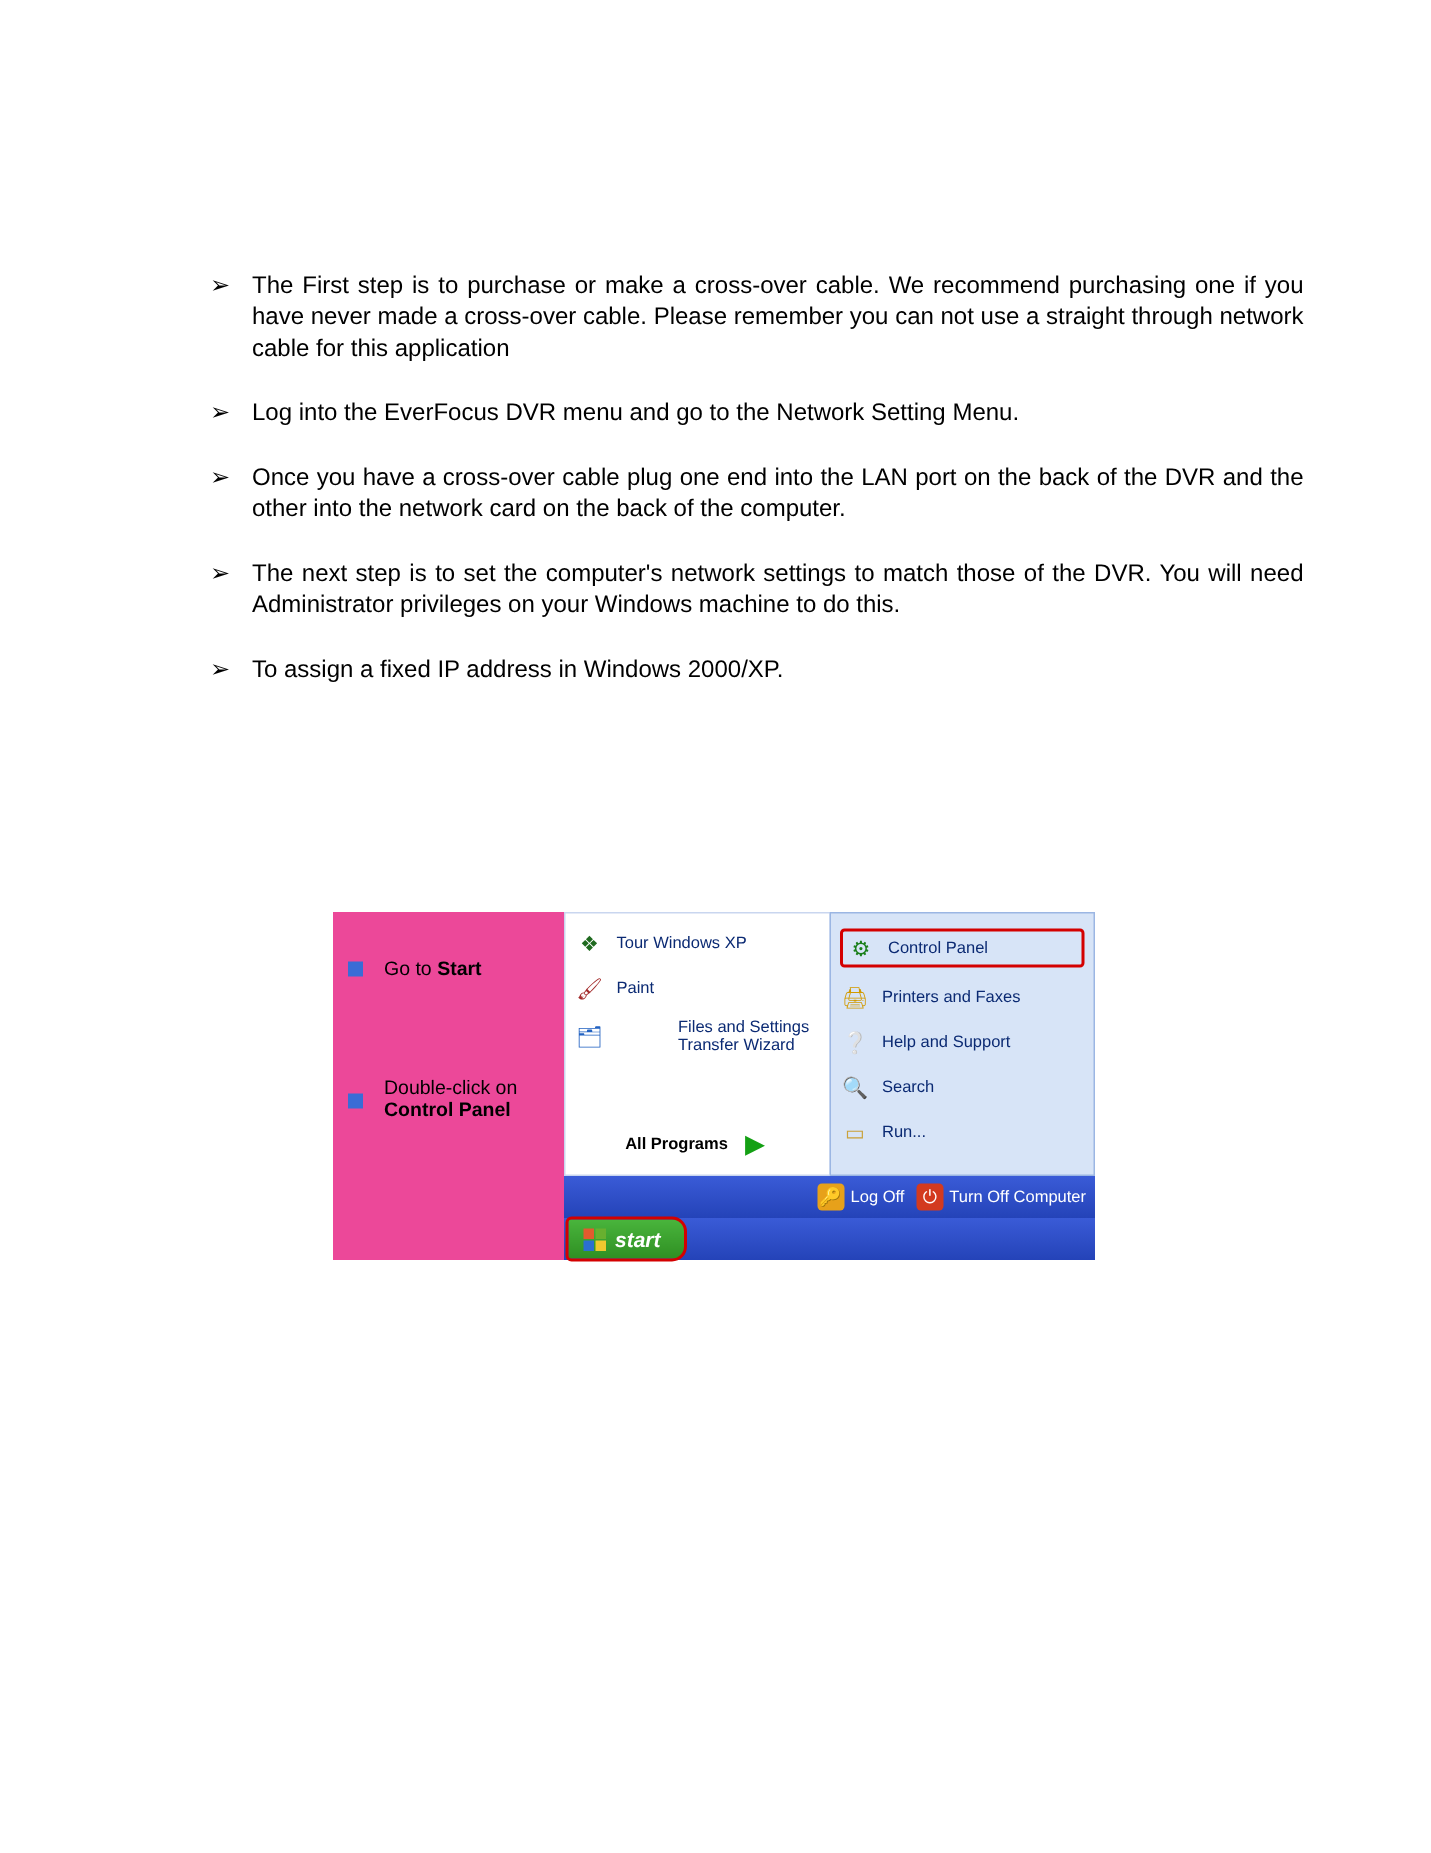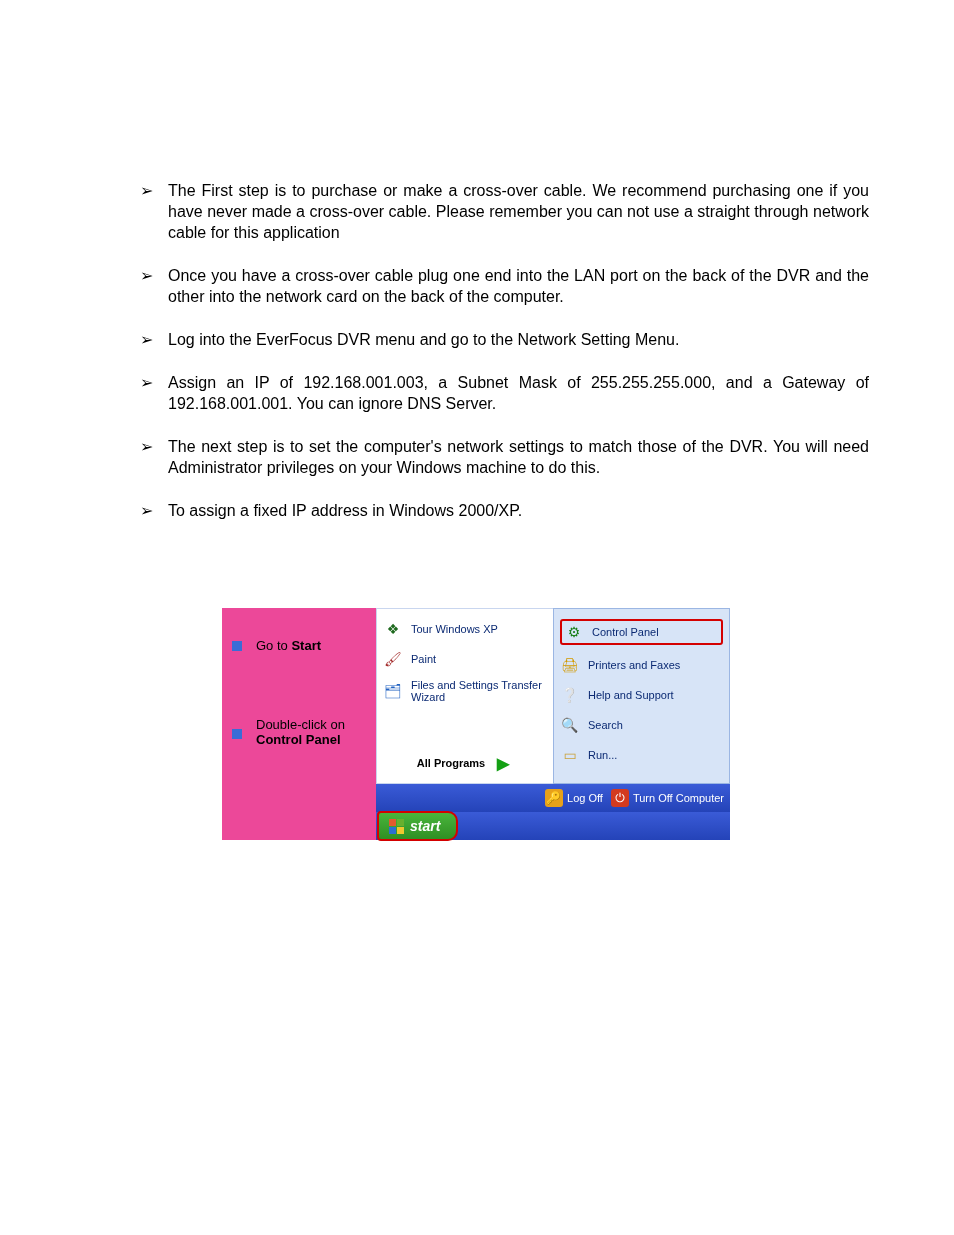--- a/index.html
+++ b/index.html
@@ -196,23 +196,22 @@
   .start-flag span:nth-child(3){background:#2b6fd2;}
   .start-flag span:nth-child(4){background:#eec82f;}
 </style>
 </head>
 <body>
 
 <div class="page">
 
   <ul class="arrows">
     <li>The First step is to purchase or make a cross-over cable. We recommend purchasing one if you have never made a cross-over cable. Please remember you can not use a straight through network cable for this application</li>
+    <li>Log into the EverFocus DVR menu and go to the Network Setting Menu.</li>
     <li>Once you have a cross-over cable plug one end into the LAN port on the back of the DVR and the other into the network card on the back of the computer.</li>
-    <li>Log into the EverFocus DVR menu and go to the Network Setting Menu.</li>
-    <li>Assign an IP of 192.168.001.003, a Subnet Mask of 255.255.255.000, and a Gateway of 192.168.001.001. You can ignore DNS Server.</li>
     <li>The next step is to set the computer's network settings to match those of the DVR. You will need Administrator privileges on your Windows machine to do this.</li>
     <li>To assign a fixed IP address in Windows 2000/XP.</li>
   </ul>
 
   <div class="figure">
 
     <div class="fig-left">
       <div class="fig-left-row">
         <span class="blue-square"></span>
         <span>
@@ -235,21 +234,21 @@
           <div class="sp-item">
             <span class="ico ico-tour">❖</span>
             <span>Tour Windows XP</span>
           </div>
           <div class="sp-item">
             <span class="ico ico-paint">🖌</span>
             <span>Paint</span>
           </div>
           <div class="sp-item">
             <span class="ico ico-fst">🗂</span>
-            <span style="line-height:12px;">Files and Settings Transfer Wizard</span>
+            <span style="line-height:12px;margin-left:41px;">Files and Settings Transfer Wizard</span>
           </div>
           <div class="sp-item all-programs">
             <span>All Programs</span>
             <span class="ico ico-play">▶</span>
           </div>
         </div>
 
         <div class="sp-col right">
           <div class="sp-item highlight">
             <span class="ico ico-cp">⚙</span>

